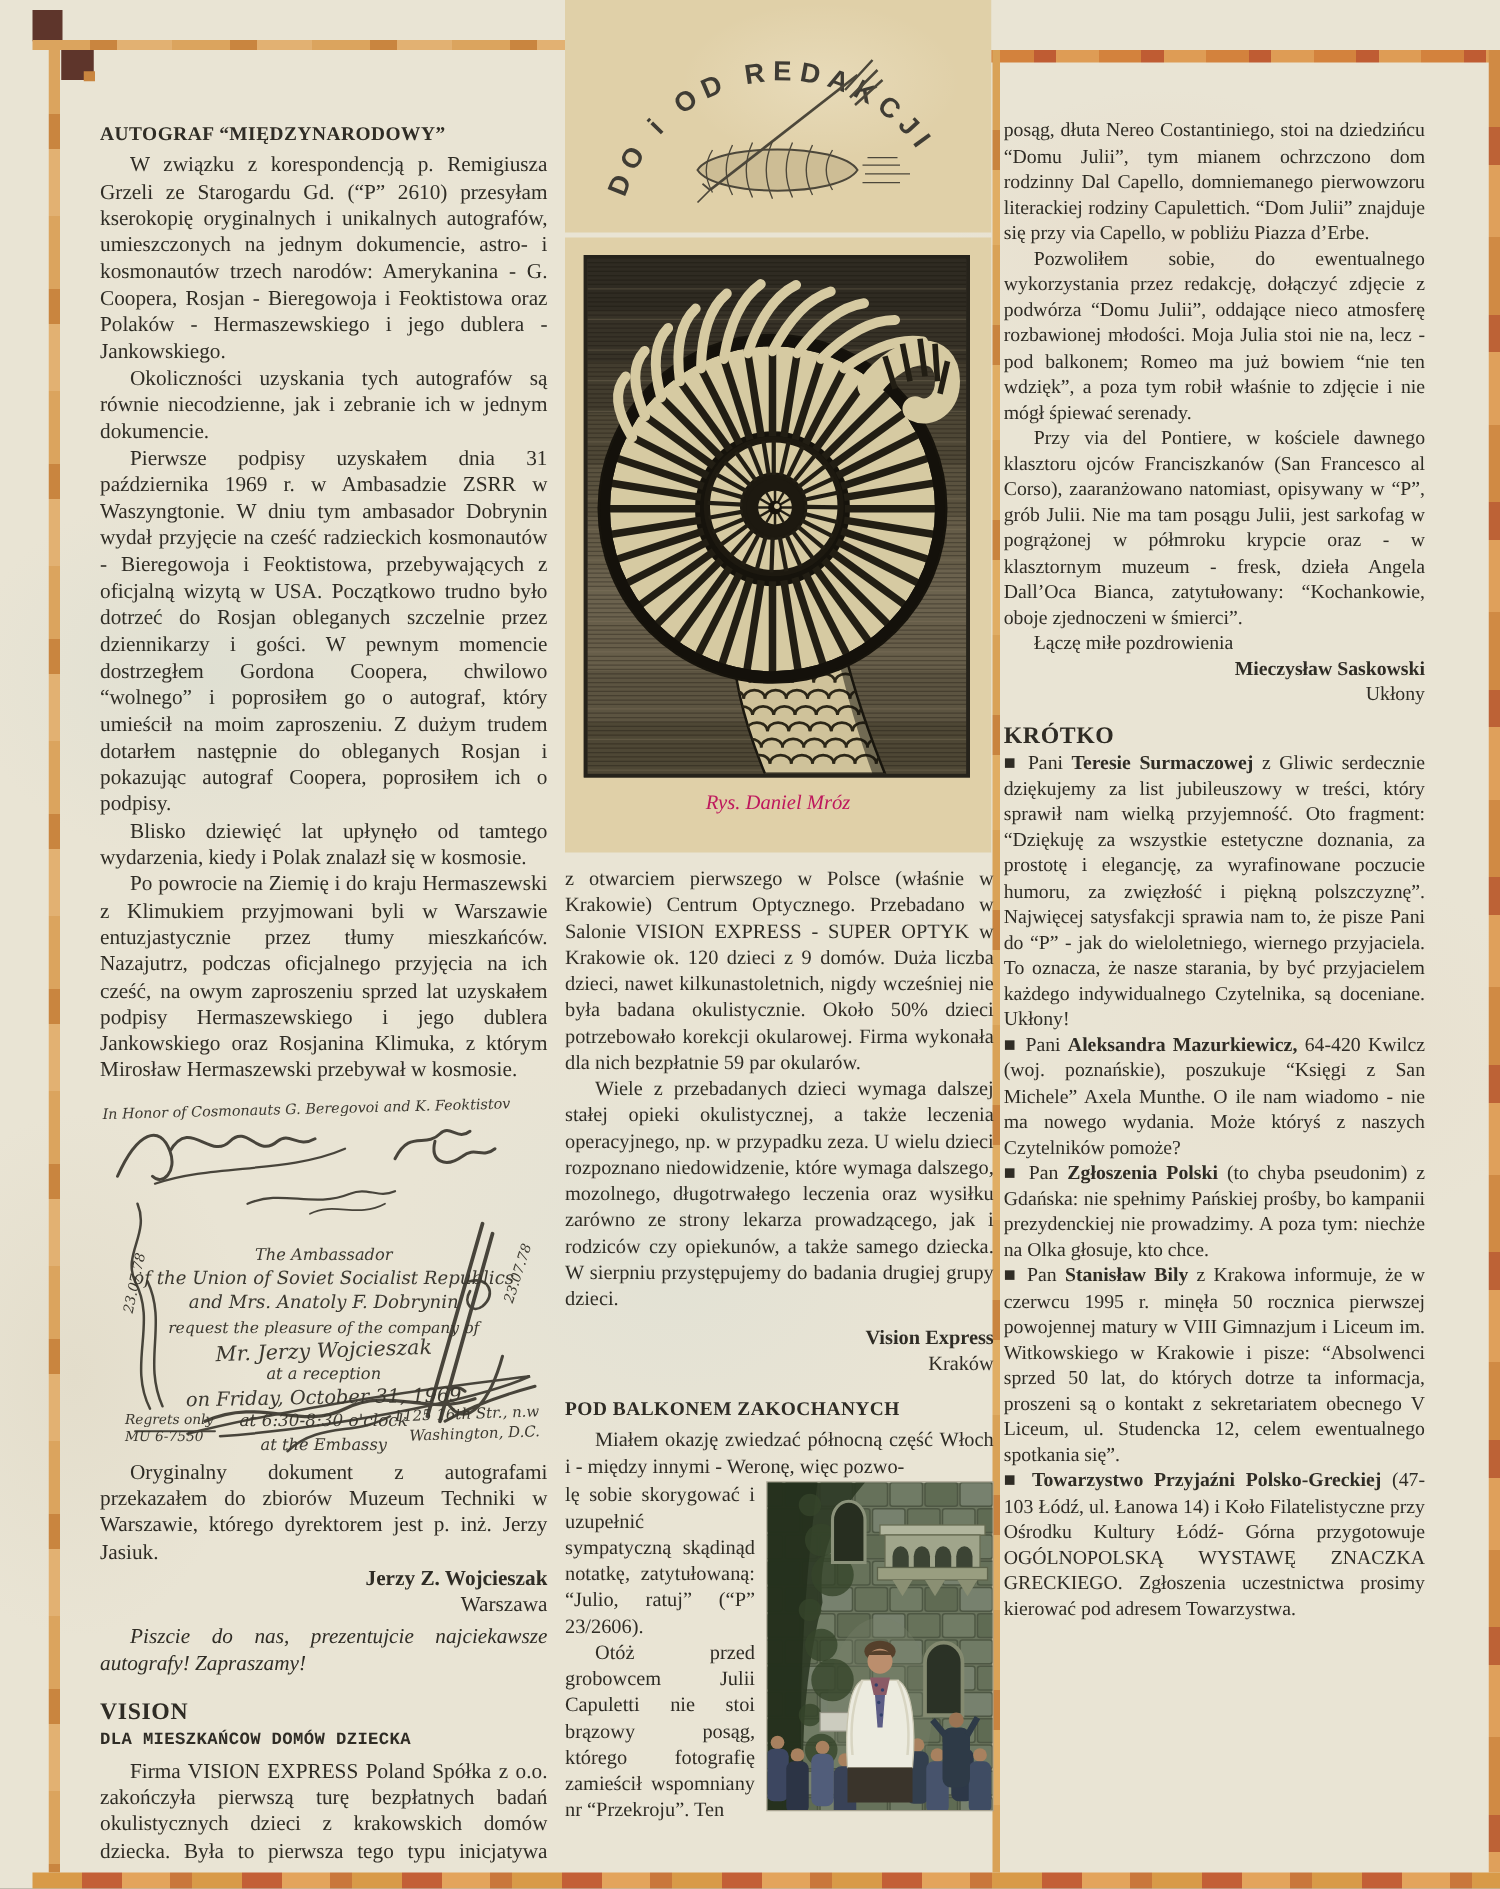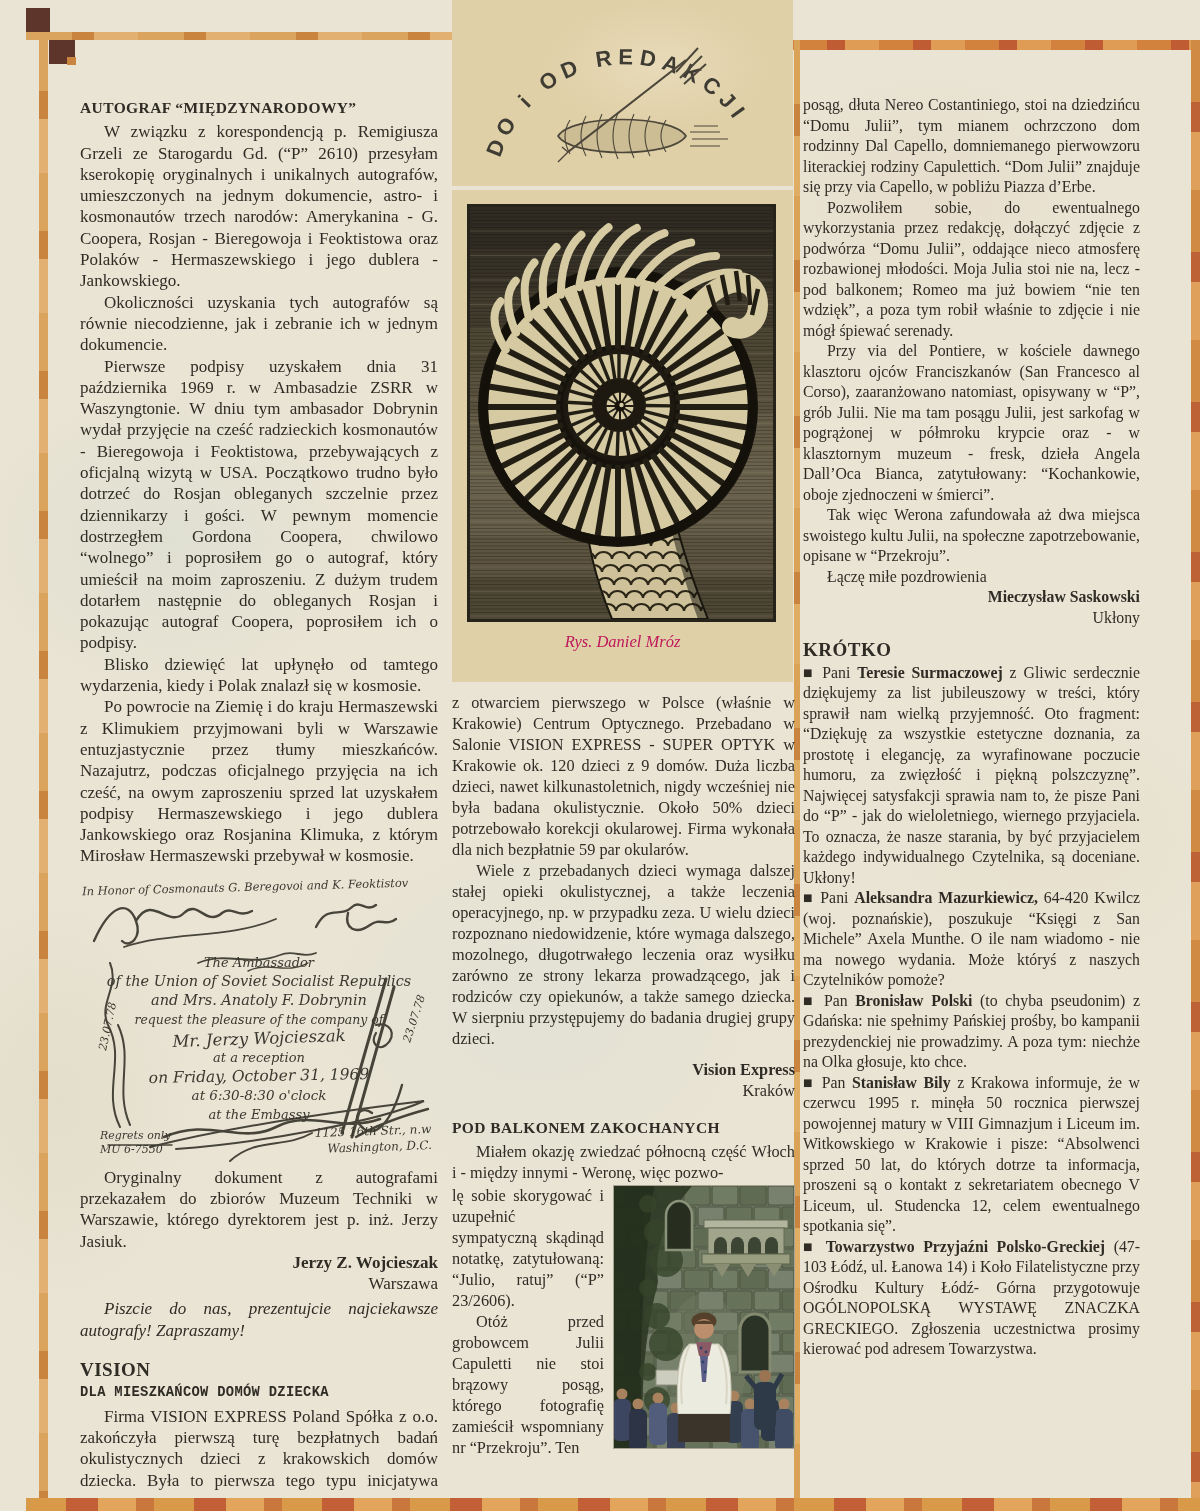--- a/index.html
+++ b/index.html
@@ -54,21 +54,21 @@
   .blk-hb{text-indent:0;font-weight:bold;font-size:19px;letter-spacing:.5px;margin-bottom:2px;text-align:left;}
   .blk-hs{text-indent:0;font-weight:bold;font-size:13.8px;letter-spacing:.3px;margin-bottom:2px;text-align:left;font-family:Liberation Mono, monospace;}
   .blk-sb{text-indent:0;text-align:right;font-weight:bold;}
   .blk-s{text-indent:0;text-align:right;}
   .blk-i{font-style:italic;}
   
   .invitation{position:relative;width:358px;height:288px;margin:8px 0 4px 0;font-family:"DejaVu Serif",serif;font-style:italic;color:#3b3830;text-align:left;}
   .inv-header{position:absolute;top:2px;left:2px;font-size:11.5px;transform:rotate(-1.5deg);white-space:nowrap;}
   .inv-main{position:absolute;top:78px;left:0;right:0;text-align:center;}
   .inv-ml{line-height:19px;}
-  .inv-ml:nth-child(1){font-size:13px;}
+  .inv-ml:nth-child(1){font-size:13px;margin-top:42px;}
   .inv-ml:nth-child(2){font-size:14.5px;}
   .inv-ml:nth-child(3){font-size:14.5px;}
   .inv-ml:nth-child(4){font-size:12.5px;}
   .inv-ml:nth-child(5){font-size:16.5px;transform:rotate(-2deg);}
   .inv-ml:nth-child(6){font-size:13px;}
   .inv-ml:nth-child(7){font-size:15.5px;transform:rotate(-1deg);}
   .inv-ml:nth-child(8){font-size:13.5px;}
   .inv-ml:nth-child(9){font-size:13px;}
   .inv-regrets{position:absolute;bottom:6px;left:20px;font-size:11px;line-height:14px;}
   .inv-address{position:absolute;bottom:8px;right:6px;font-size:12px;line-height:16px;text-align:right;transform:rotate(-2deg);}
@@ -666,26 +666,25 @@
           </svg>
       </div>
     </div>
   </div>
 
   <div class="col col-right">
     <div>
         <p class="blk blk-pn"><span>posąg, dłuta Nereo Costantiniego, stoi na dziedzińcu “Domu Julii”, tym mianem ochrzczono dom rodzinny Dal Capello, domniemanego pierwowzoru literackiej rodziny Capulettich. “Dom Julii” znajduje się przy via Capello, w pobliżu Piazza d’Erbe.</span></p>
         <p class="blk blk-p"><span>Pozwoliłem sobie, do ewentualnego wykorzystania przez redakcję, dołączyć zdjęcie z podwórza “Domu Julii”, oddające nieco atmosferę rozbawionej młodości. Moja Julia stoi nie na, lecz - pod balkonem; Romeo ma już bowiem “nie ten wdzięk”, a poza tym robił właśnie to zdjęcie i nie mógł śpiewać serenady.</span></p>
         <p class="blk blk-p"><span>Przy via del Pontiere, w kościele dawnego klasztoru ojców Franciszkanów (San Francesco al Corso), zaaranżowano natomiast, opisywany w “P”, grób Julii. Nie ma tam posągu Julii, jest sarkofag w pogrążonej w półmroku krypcie oraz - w klasztornym muzeum - fresk, dzieła Angela Dall’Oca Bianca, zatytułowany: “Kochankowie, oboje zjednoczeni w śmierci”.</span></p>
-        <p class="blk blk-p"><span>Tak więc Werona zafundowała aż dwa miejsca swoistego kultu Julii, na społeczne zapotrzebowanie, opisane w “Przekroju”.</span></p>
         <p class="blk blk-p"><span>Łączę miłe pozdrowienia</span></p>
         <p class="blk blk-sb"><span>Mieczysław Saskowski</span></p>
         <p class="blk blk-s"><span>Ukłony</span></p>
         <p class="blk blk-hb" style="margin-top: 12px;"><span>KRÓTKO</span></p>
         <p class="blk blk-pn"><span>■ Pani </span><span class="bb">Teresie Surmaczowej</span><span> z Gliwic serdecznie dziękujemy za list jubileuszowy w treści, który sprawił nam wielką przyjemność. Oto fragment: “Dziękuję za wszystkie estetyczne doznania, za prostotę i elegancję, za wyrafinowane poczucie humoru, za zwięzłość i piękną polszczyznę”. Najwięcej satysfakcji sprawia nam to, że pisze Pani do “P” - jak do wieloletniego, wiernego przyjaciela. To oznacza, że nasze starania, by być przyjacielem każdego indywidualnego Czytelnika, są doceniane. Ukłony!</span></p>
         <p class="blk blk-pn"><span>■ Pani </span><span class="bb">Aleksandra Mazurkiewicz,</span><span> 64-420 Kwilcz (woj. poznańskie), poszukuje “Księgi z San Michele” Axela Munthe. O ile nam wiadomo - nie ma nowego wydania. Może któryś z naszych Czytelników pomoże?</span></p>
-        <p class="blk blk-pn"><span>■ Pan </span><span class="bb">Bronisław Polski</span><span> (to chyba pseudonim) z Gdańska: nie spełnimy Pańskiej prośby, bo kampanii prezydenckiej nie prowadzimy. A poza tym: niechże na Olka głosuje, kto chce.</span></p>
+        <p class="blk blk-pn"><span>■ Pan </span><span class="bb">Zgłoszenia Polski</span><span> (to chyba pseudonim) z Gdańska: nie spełnimy Pańskiej prośby, bo kampanii prezydenckiej nie prowadzimy. A poza tym: niechże na Olka głosuje, kto chce.</span></p>
         <p class="blk blk-pn"><span>■ Pan </span><span class="bb">Stanisław Bily</span><span> z Krakowa informuje, że w czerwcu 1995 r. minęła 50 rocznica pierwszej powojennej matury w VIII Gimnazjum i Liceum im. Witkowskiego w Krakowie i pisze: “Absolwenci sprzed 50 lat, do których dotrze ta informacja, proszeni są o kontakt z sekretariatem obecnego V Liceum, ul. Studencka 12, celem ewentualnego spotkania się”.</span></p>
         <p class="blk blk-pn"><span>■ </span><span class="bb">Towarzystwo Przyjaźni Polsko-Greckiej</span><span> (47-103 Łódź, ul. Łanowa 14) i Koło Filatelistyczne przy Ośrodku Kultury Łódź- Górna przygotowuje OGÓLNOPOLSKĄ WYSTAWĘ ZNACZKA GRECKIEGO. Zgłoszenia uczestnictwa prosimy kierować pod adresem Towarzystwa.</span></p>
       </div>
   </div>
 
 </div>
 
 </body></html>

